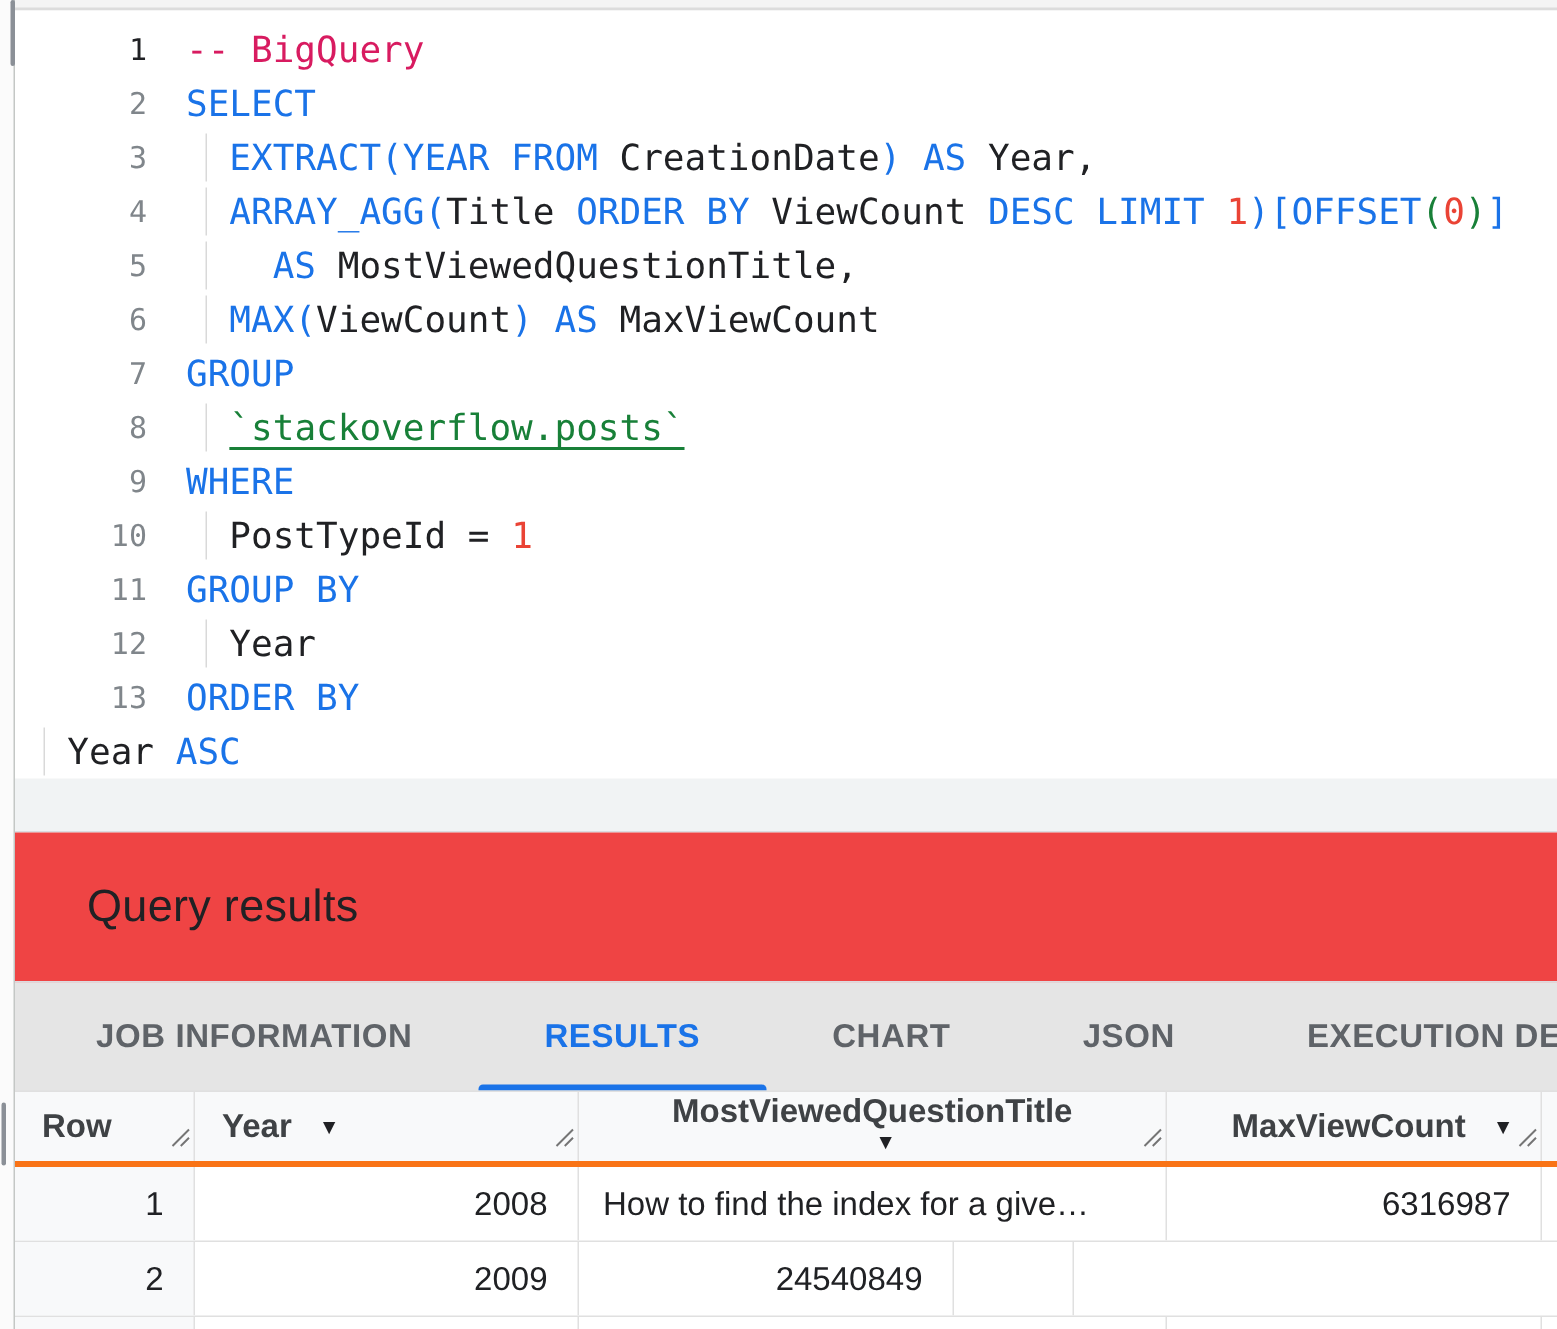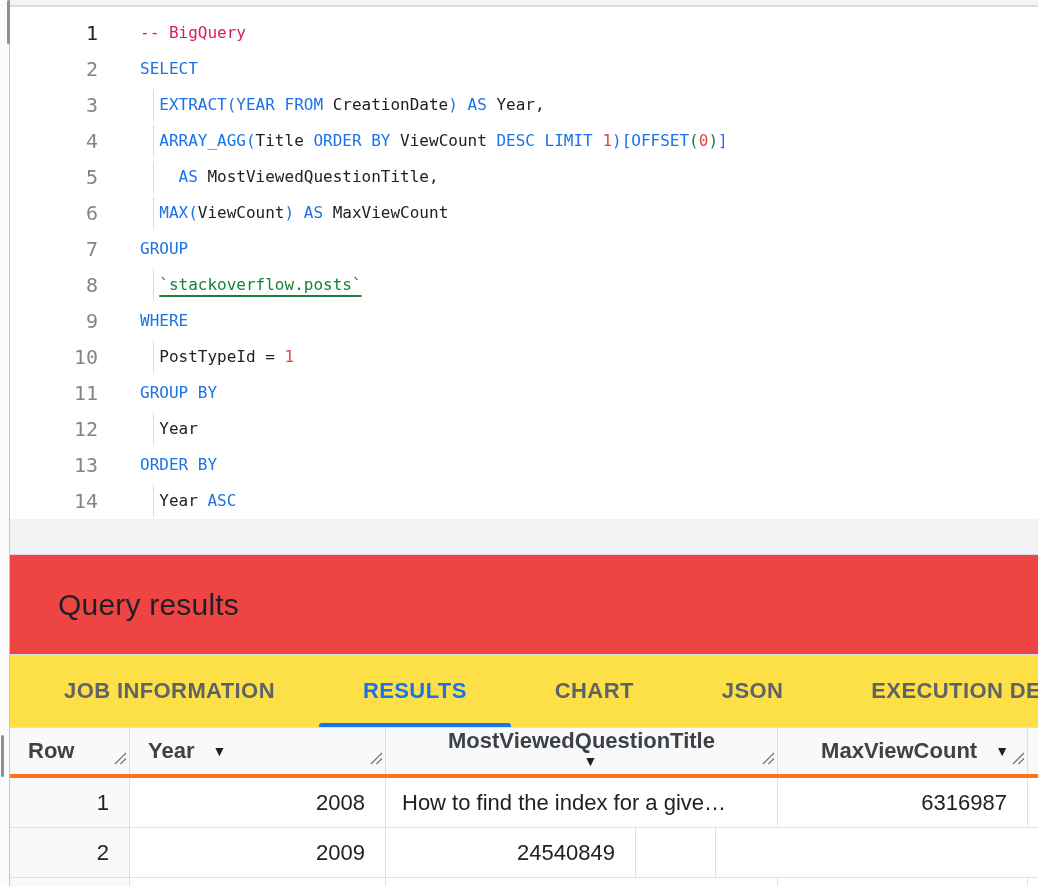--- a/index.html
+++ b/index.html
@@ -17,35 +17,35 @@
   
   .main{position:absolute;left:10px;top:0;width:1028px;}
   .top-strip{height:5px;background:#f4f4f4;border-bottom:2px solid #dcdcdc;}
   
   .editor{background:#ffffff;padding-top:8px;height:504px;}
   .line{display:flex;height:36px;line-height:36px;}
   .ln{width:108px;box-sizing:border-box;padding-right:20px;text-align:right;
     font-family:"DejaVu Sans Mono",monospace;font-size:20px;color:var(--gutter);}
   .ln.active{color:var(--txt);}
   .code{position:relative;flex:1;padding-left:6px;white-space:pre;
-    font-family:"DejaVu Sans Mono",monospace;font-size:16px;color:var(--txt);margin-left:16px;}
+    font-family:"DejaVu Sans Mono",monospace;font-size:24px;color:var(--txt);}
   .guide{position:absolute;left:19px;top:2px;bottom:2px;width:1px;background:#d9d9d9;}
   .seg-txt{color:var(--txt);}
   .seg-kw{color:var(--kw);}
   .seg-com{color:var(--com);}
   .seg-num{color:var(--num);}
   .seg-brk{color:var(--grn);}
   .seg-tbl{color:var(--grn);text-decoration:underline;text-decoration-thickness:2px;text-underline-offset:5px;}
   .editor-gap{height:35px;background:#f1f3f4;border-bottom:1px solid #dadce0;}
   
   .qr-header{height:99px;border-bottom:1px solid #dadce0;display:flex;align-items:center;background:#ef4444;}
   .qr-title{margin:0;font-size:30px;font-weight:400;color:var(--txt);padding-left:48px;letter-spacing:.2px;}
   
   .tabbar{height:72px;display:flex;align-items:stretch;padding-left:10px;
-    border-bottom:1px solid #e0e0e0;background:#fde047;white-space:nowrap;overflow:hidden;}
+    border-bottom:1px solid #e0e0e0;background:#e5e5e5;white-space:nowrap;overflow:hidden;}
   .tab{position:relative;display:flex;align-items:center;padding:0 44px;
     font-size:22px;font-weight:700;letter-spacing:.4px;color:var(--muted);cursor:pointer;flex:0 0 auto;}
   .tab.active{color:var(--accent);}
   .tab.active::after{content:"";position:absolute;left:0;right:0;bottom:0;height:4px;
     background:var(--accent);border-radius:3px 3px 0 0;}
   
   .thead{display:flex;height:50px;background:#f8f9fa;box-sizing:border-box;
     border-bottom:4px solid #f97316;overflow:hidden;}
   .th{position:relative;display:flex;align-items:center;box-sizing:border-box;
     border-right:1px solid #e0e0e0;padding:0 18px;font-size:22px;font-weight:700;
@@ -119,21 +119,20 @@
       </div>
       <div class="line">
         <div class="ln">12</div>
         <div class="code"><span class="guide"></span><span class="seg-txt">  Year</span></div>
       </div>
       <div class="line">
         <div class="ln">13</div>
         <div class="code"><span class="seg-kw">ORDER BY</span></div>
       </div>
       <div class="line">
-        <div class="ln">14</div>
         <div class="code"><span class="guide"></span><span class="seg-txt">  Year </span><span class="seg-kw">ASC</span></div>
       </div>
     </div>
   <div class="editor-gap"></div>
   <div class="qr-header">
     <h1 class="qr-title">Query results</h1>
   </div>
   <div class="tabbar" id="tabbar">
       <div class="tab">JOB INFORMATION</div>
       <div class="tab active">RESULTS</div>

